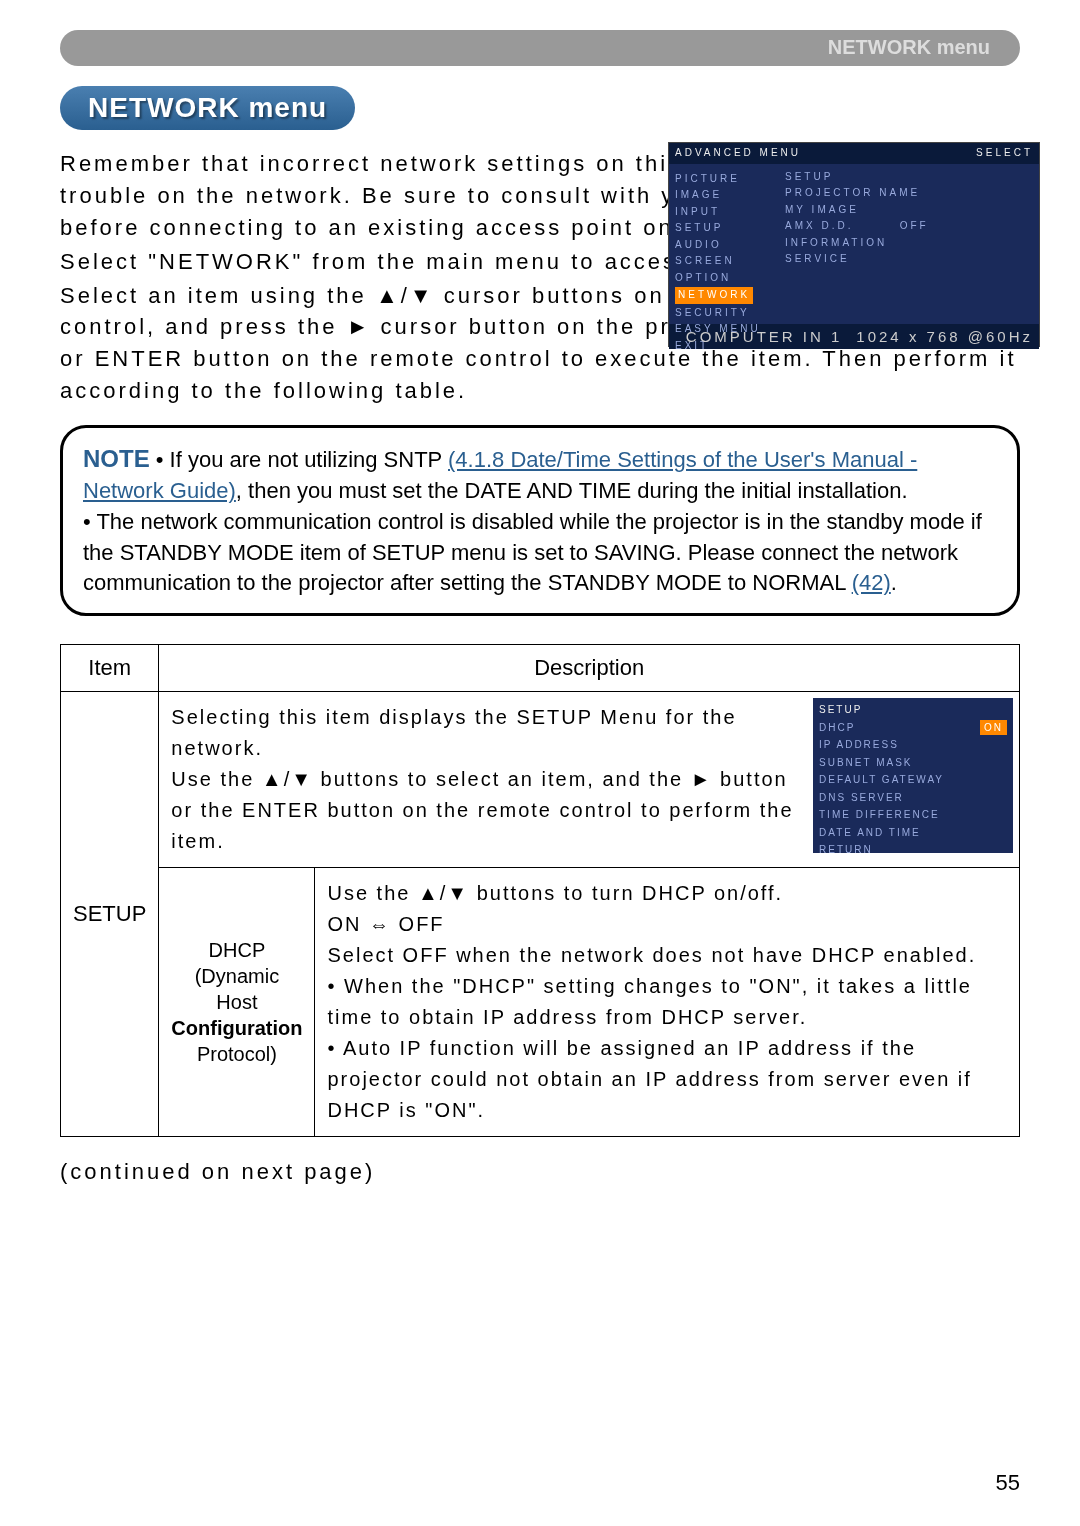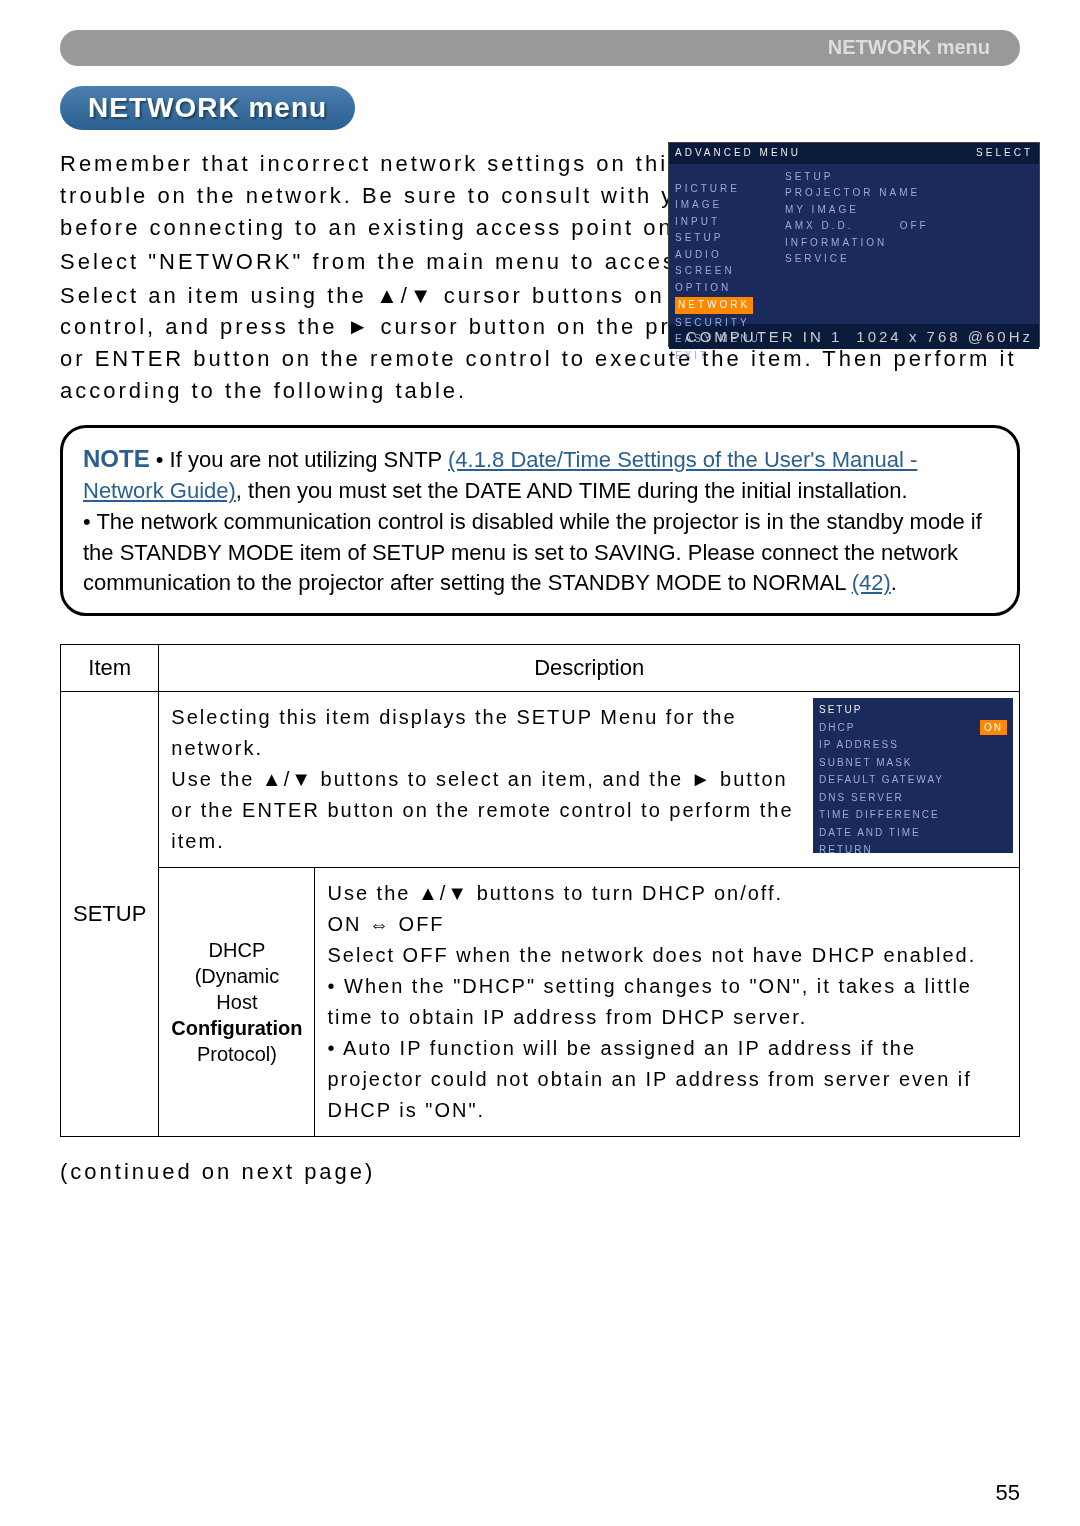--- a/index.html
+++ b/index.html
@@ -53,21 +53,21 @@
     width: 372px;
     height: 205px;
     background: #1a2a5a;
     border: 1px solid #444;
     font-size: 10px;
     color: #9ad;
     z-index: 5;
   }
   .osd-advanced .top { background: #0a1a3a; color: #eee; padding: 3px 6px; display: flex; justify-content: space-between; }
   .osd-advanced .body { display: flex; height: 160px; }
-  .osd-advanced .left { width: 110px; padding: 16px 6px; }
+  .osd-advanced .left { width: 110px; padding: 6px 6px; }
   .osd-advanced .left div { margin: 2px 0; }
   .osd-advanced .right { flex: 1; padding: 4px 6px; }
   .osd-advanced .right div { margin: 2px 0; }
   .osd-advanced .hl { background: #f80; color: #fff; padding: 1px 3px; display: inline-block; }
   .osd-advanced .foot { background: #0a1a3a; color: #ccc; font-size: 15px; padding: 2px 6px; display: flex; justify-content: flex-end; gap: 14px; }
   .note-box {
     border: 3px solid #000;
     border-radius: 26px;
     padding: 14px 20px;
     margin-top: 18px;
@@ -105,21 +105,21 @@
   .osd-setup .toprow { display: flex; justify-content: space-between; color: #eee; }
   .osd-setup .row { margin: 2px 0; }
   .osd-setup .on { background: #f80; color: #fff; padding: 0 4px; float: right; }
   .footer-line {
     margin-top: 22px;
     font-size: 22px;
     letter-spacing: 3px;
   }
   .pageno {
     position: absolute;
-    bottom: 20px;
+    bottom: 30px;
     right: 60px;
     font-size: 22px;
   }
   .blue { color: #2a5f90; text-decoration: underline; }
 </style>
 </head>
 <body>
 
 
 

